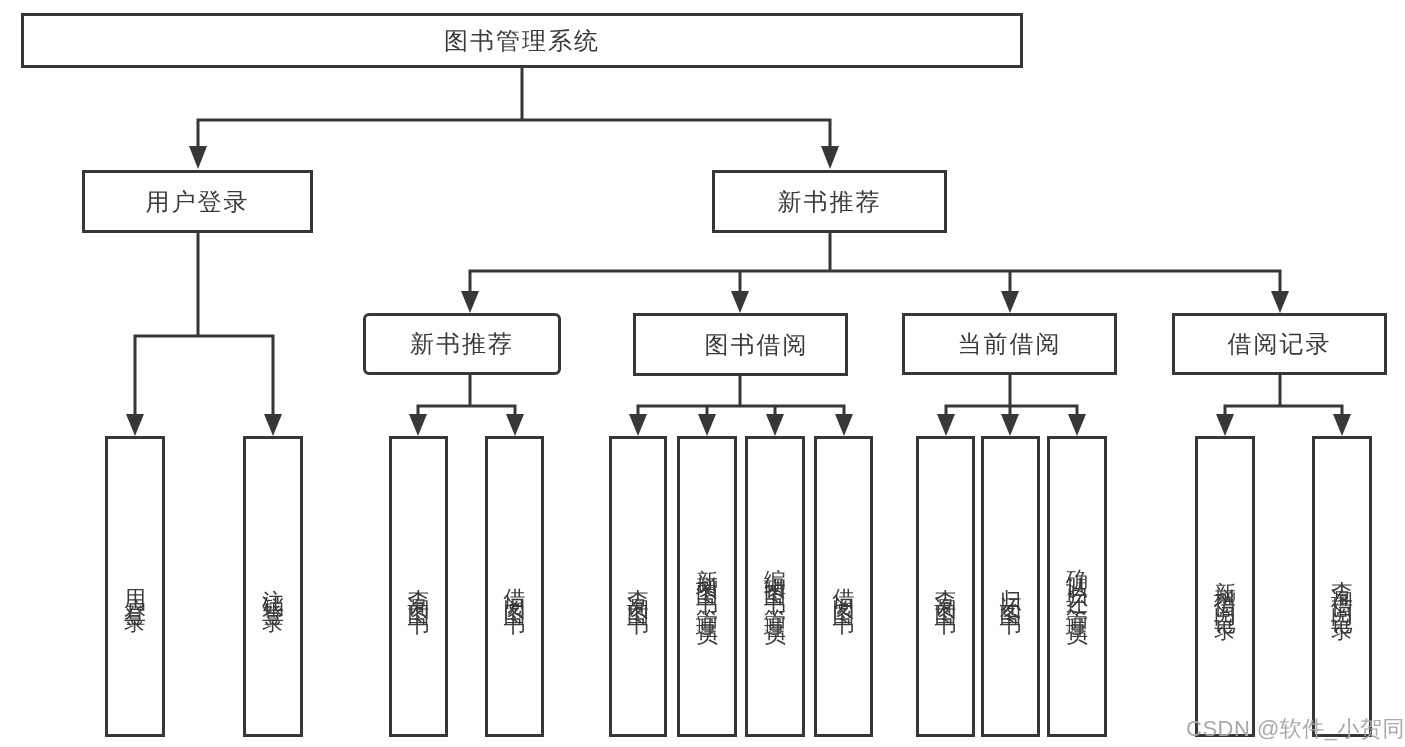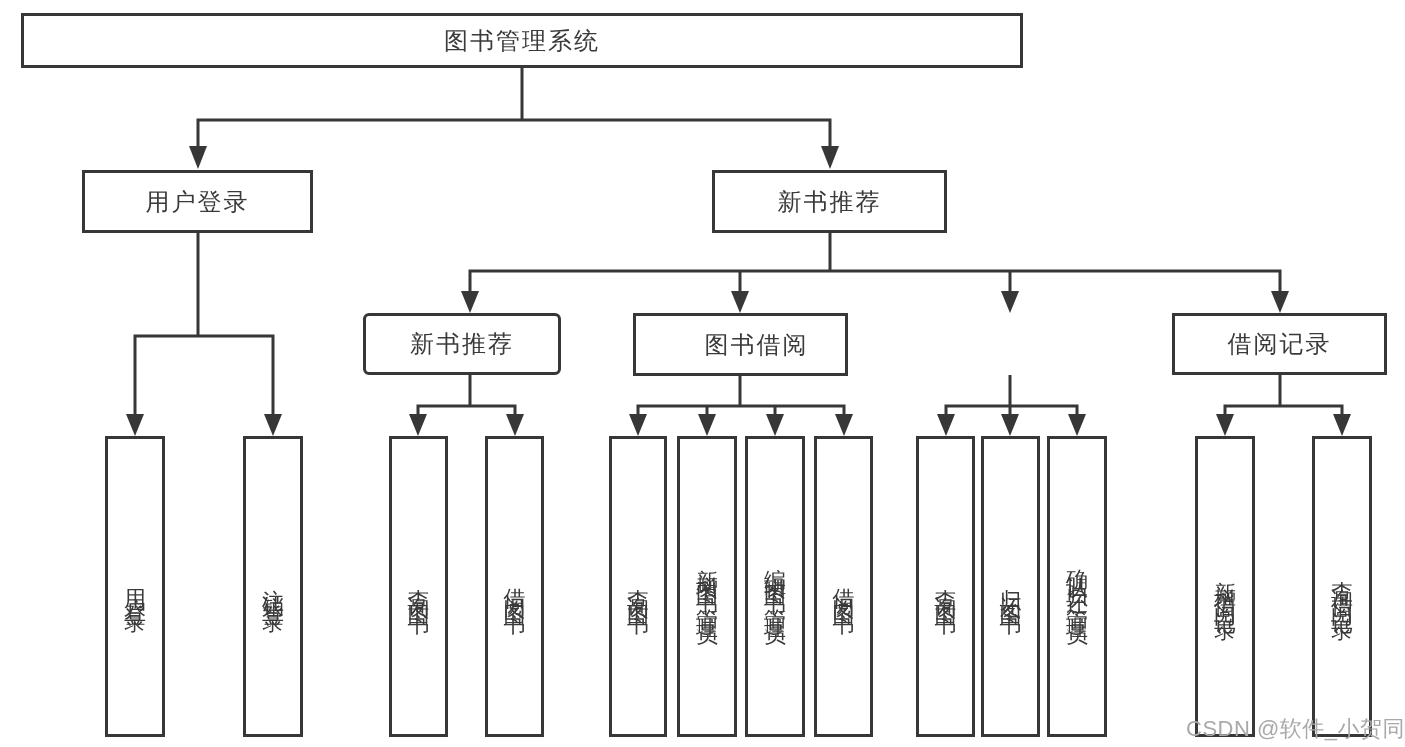--- a/index.html
+++ b/index.html
@@ -131,20 +131,23 @@
   <div class="hbox n-mgmt">
     <span>新书推荐</span>
   </div>
 
   <div class="hbox n-g0">
     <span>新书推荐</span>
   </div>
   <div class="hbox n-g1">
     <span>图书借阅</span>
   </div>
+  <div class="hbox n-g2">
+    <span>当前借阅</span>
+  </div>
   <div class="hbox n-g3">
     <span>借阅记录</span>
   </div>
 
   <div class="vbox leaf l-a1">
     <span>用户登录</span>
   </div>
   <div class="vbox leaf l-a2">
     <span>注销登录</span>
   </div>

